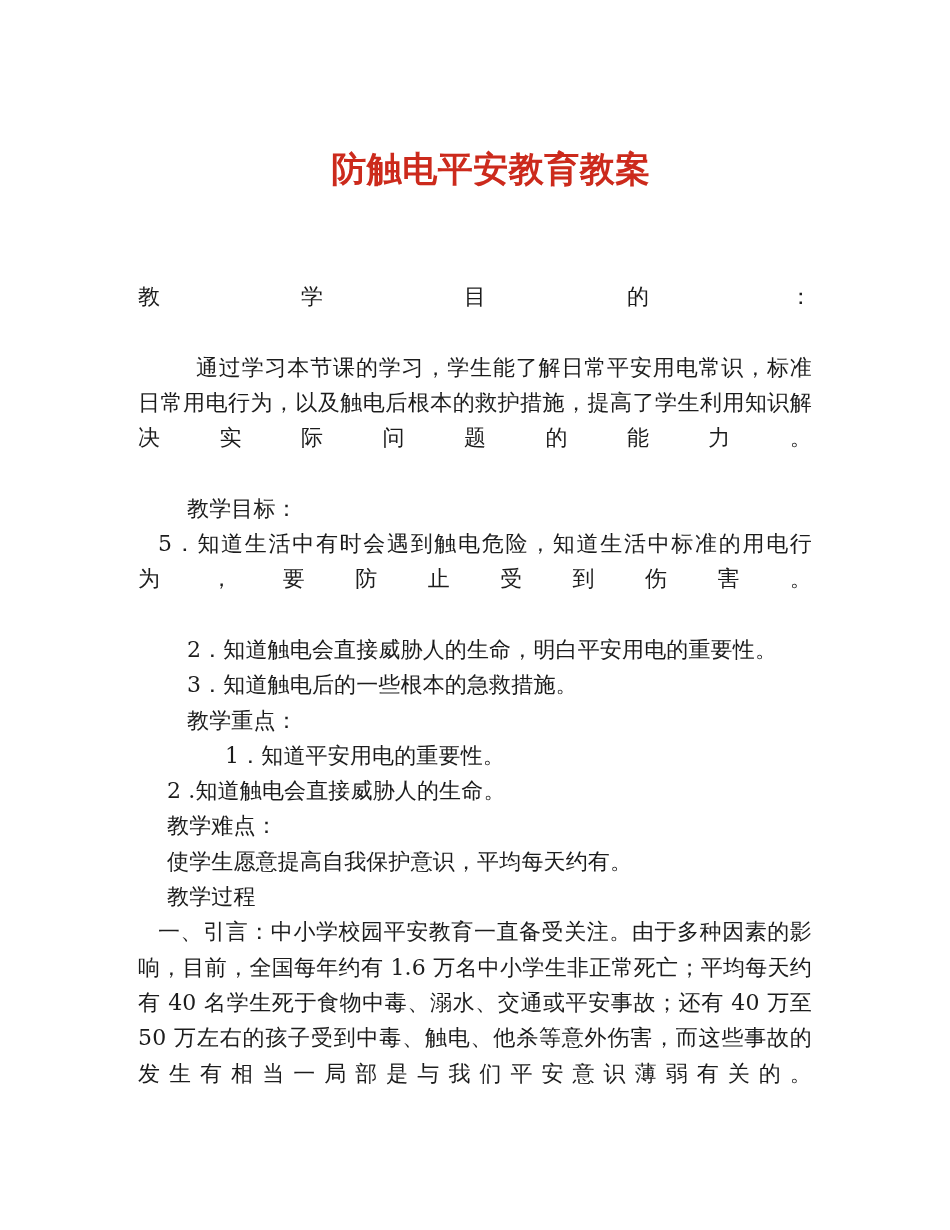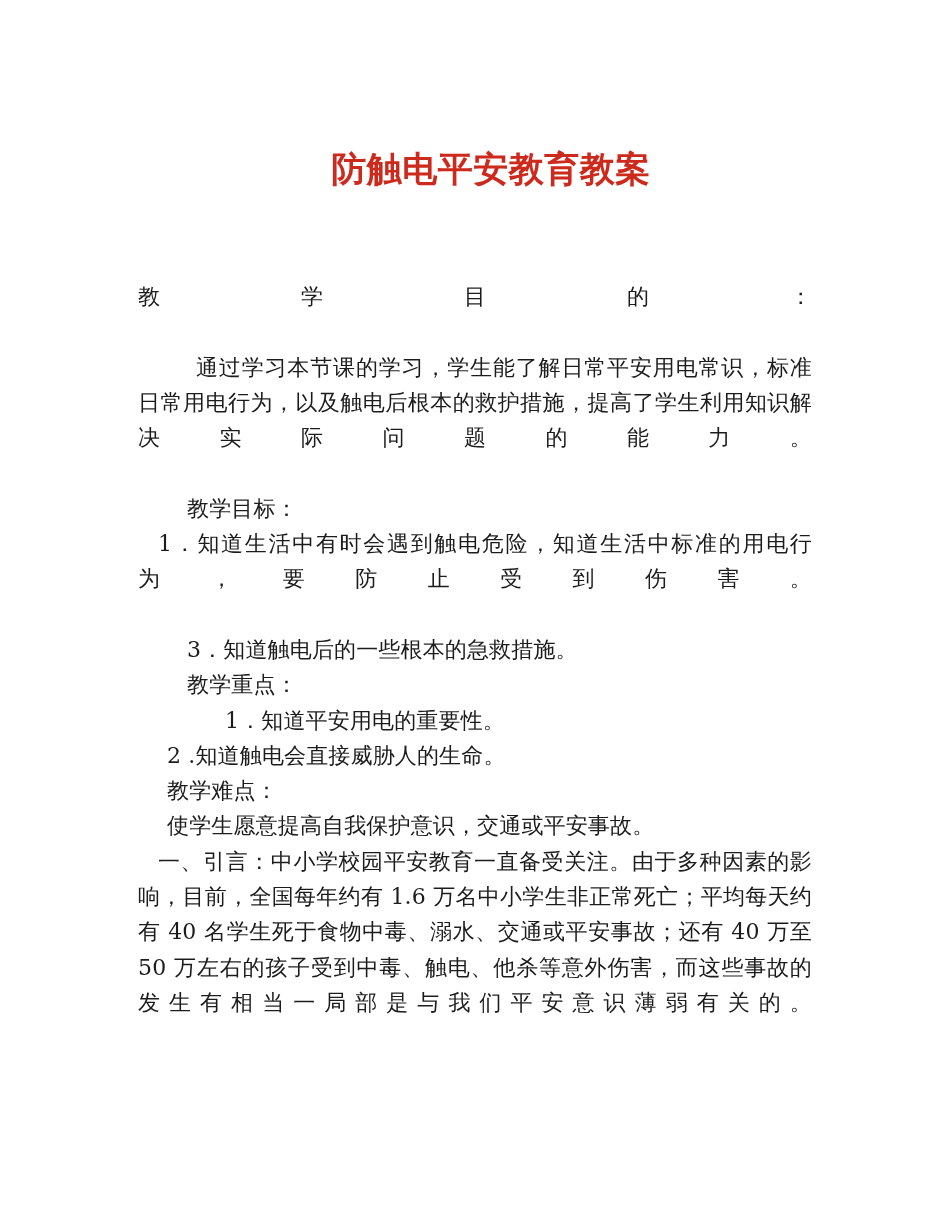--- a/index.html
+++ b/index.html
@@ -82,33 +82,35 @@
   <h1 class="doc-title" style="color: rgb(204, 42, 28);">防触电平安教育教案</h1>
 
   <div class="body-block" style="color: rgb(28, 28, 28);">
 
     <p class="para ind-0">教学目的：</p>
 
     <p class="para ind-25">通过学习本节课的学习，学生能了解日常平安用电常识，标准日常用电行为，以及触电后根本的救护措施，提高了学生利用知识解决实际问题的能力。</p>
 
     <p class="para ind-1 nojust">教学目标：</p>
 
-    <p class="para ind-1">1．知道生活中有时会遇到触电危险，知道生活中标准的用电行为，要防止受到伤害。</p>
+    <p class="para ind-1">5．知道生活中有时会遇到触电危险，知道生活中标准的用电行为，要防止受到伤害。</p>
 
+    <p class="para ind-1 nojust">2．知道触电会直接威胁人的生命，明白平安用电的重要性。</p>
 
     <p class="para ind-1 nojust">3．知道触电后的一些根本的急救措施。</p>
 
 
     <p class="para ind-1 nojust">教学重点：</p>
 
     <p class="para ind-25 nojust">1．知道平安用电的重要性。</p>
 
     <p class="para ind-0 nojust">2 .知道触电会直接威胁人的生命。</p>
 
     <p class="para ind-0 nojust">教学难点：</p>
 
-    <p class="para ind-0 nojust">使学生愿意提高自我保护意识，交通或平安事故。</p>
+    <p class="para ind-0 nojust">使学生愿意提高自我保护意识，平均每天约有。</p>
 
+    <p class="para ind-0 nojust">教学过程</p>
 
     <p class="para ind-1">一、引言：中小学校园平安教育一直备受关注。由于多种因素的影响，目前，全国每年约有 1.6 万名中小学生非正常死亡；平均每天约有 40 名学生死于食物中毒、溺水、交通或平安事故；还有 40 万至 50 万左右的孩子受到中毒、触电、他杀等意外伤害，而这些事故的发生有相当一局部是与我们平安意识薄弱有关的。</p>
 
   </div>
 </div>
 
 </body></html>

